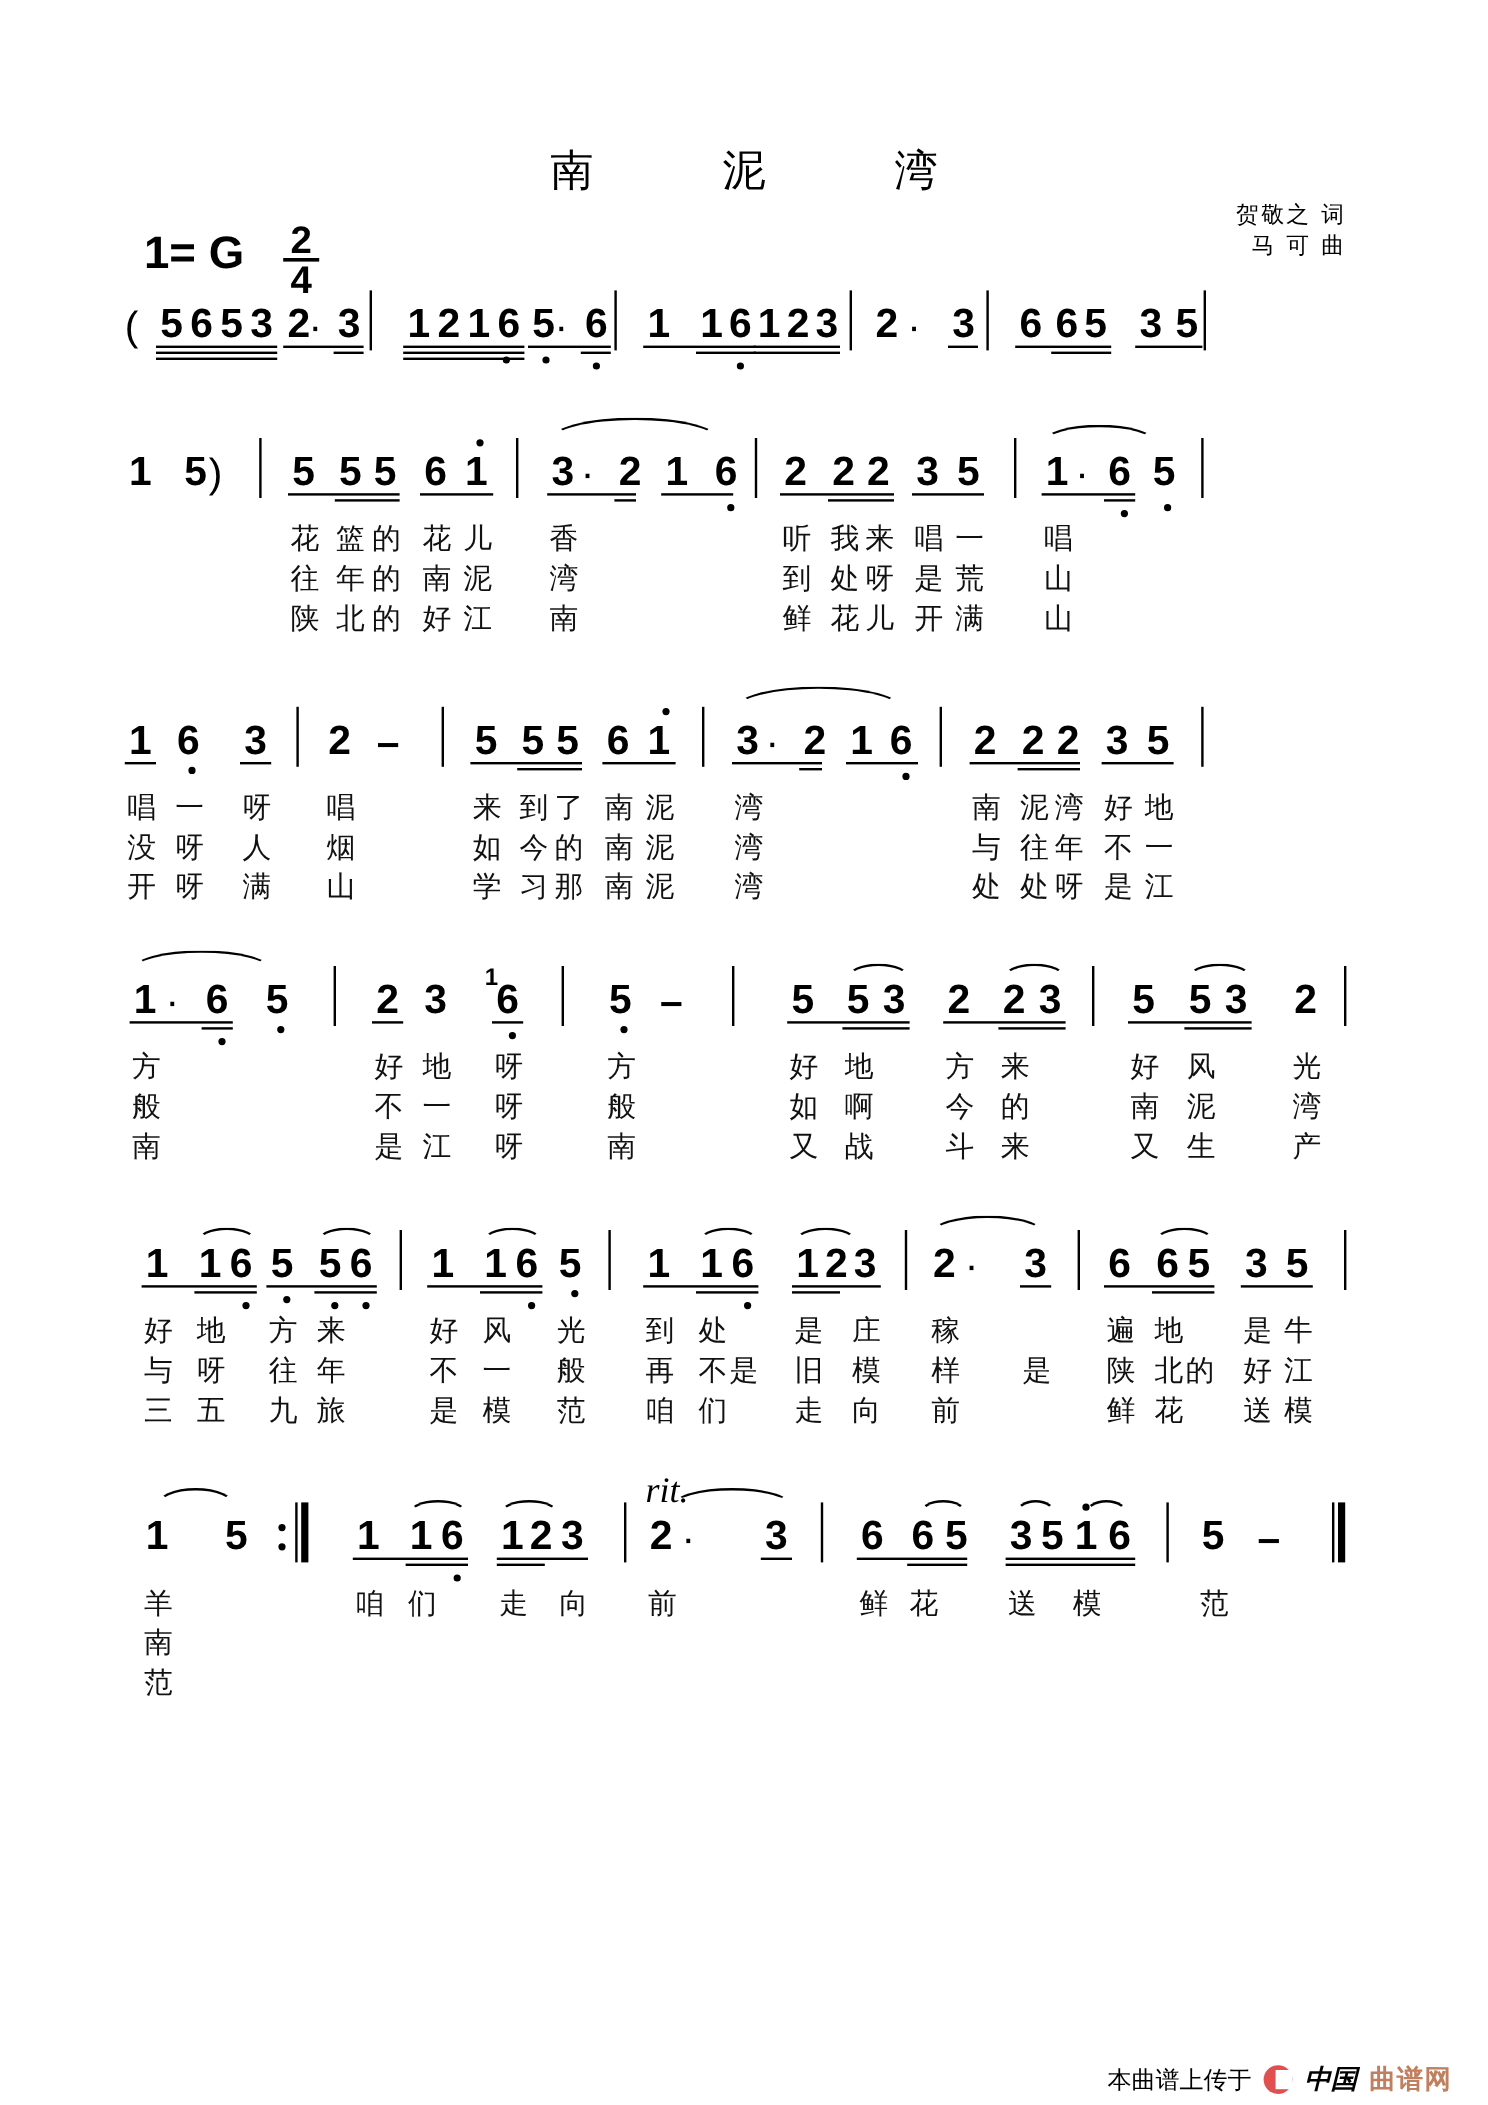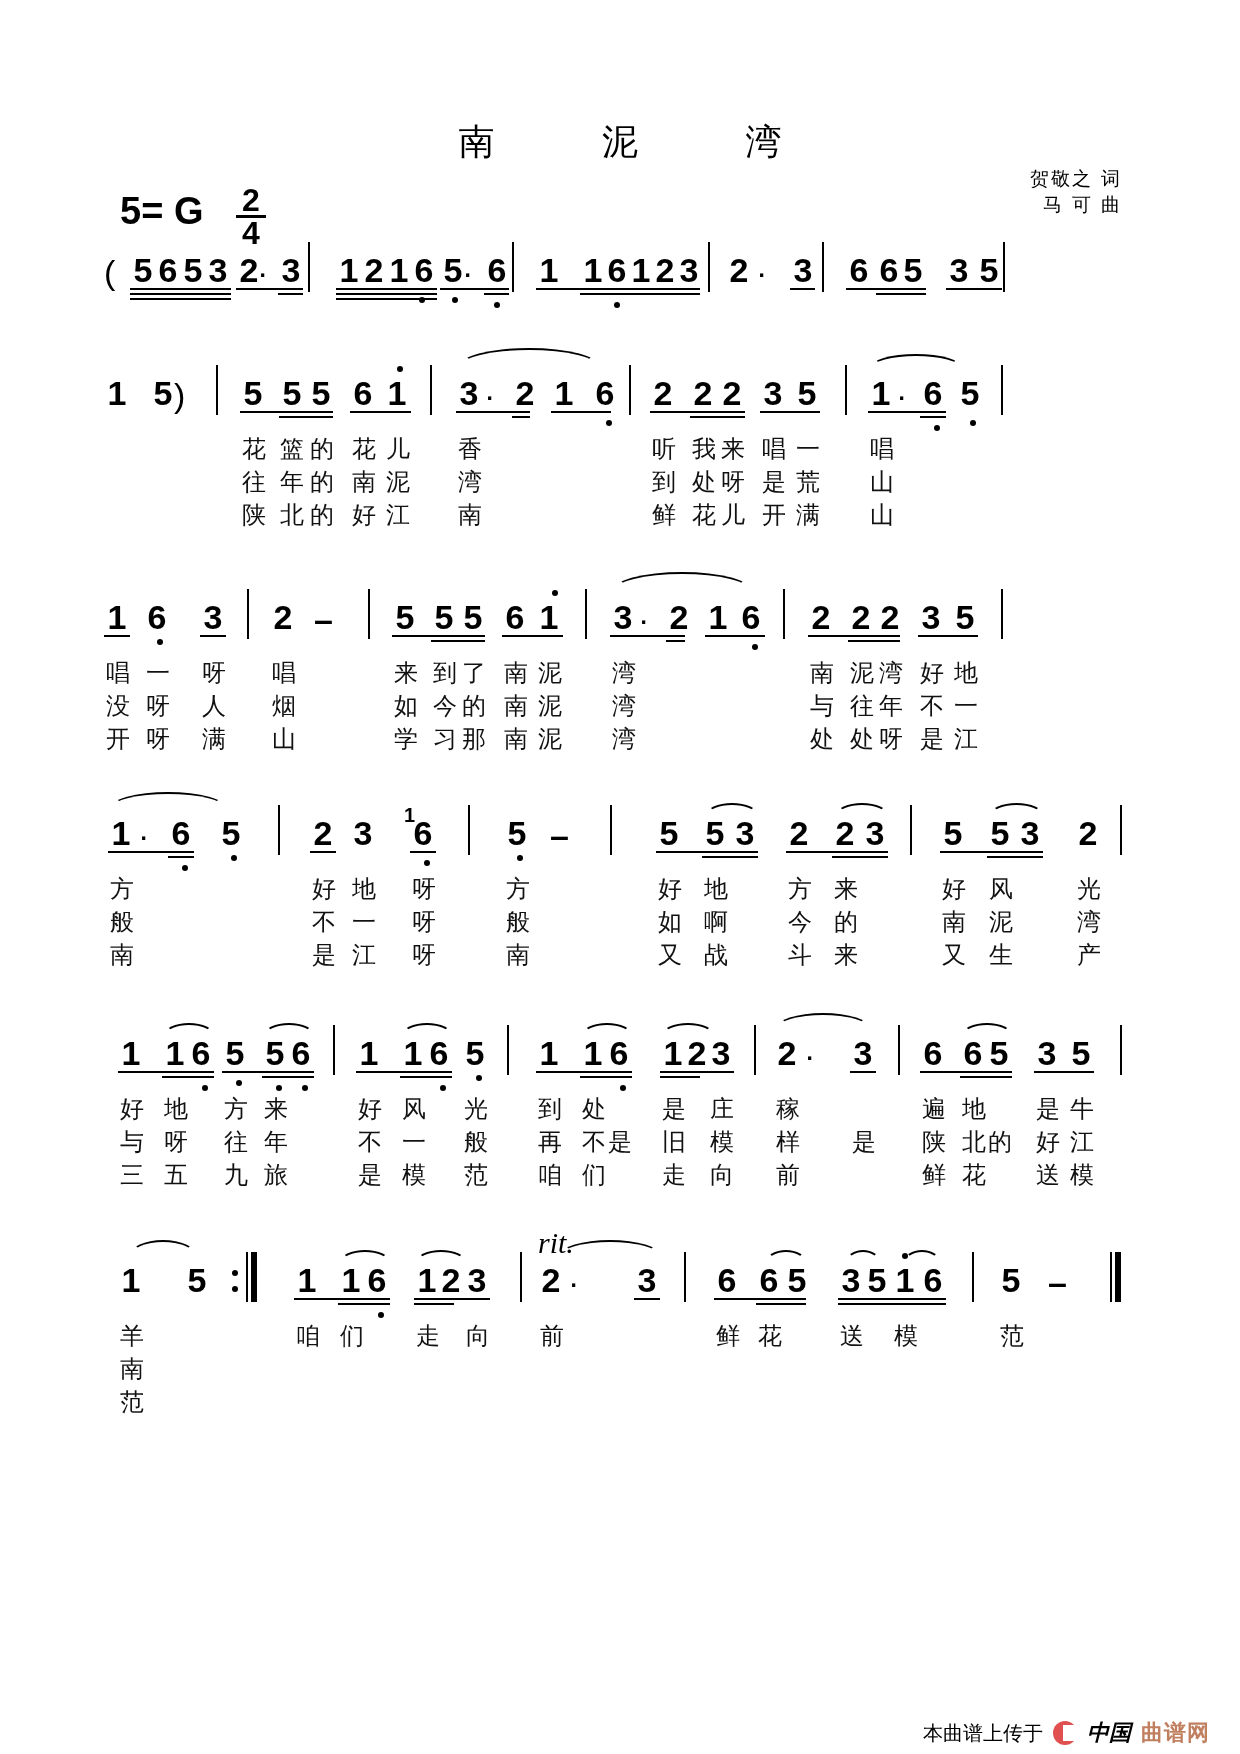--- a/index.html
+++ b/index.html
@@ -31,21 +31,21 @@
   .footer { right: 30px; top: 1718px; font-size: 20px; display: flex; align-items: center; gap: 10px; }
   .logo-c { width: 24px; height: 24px; border-radius: 50%; background: #e05050; display: inline-block; position: relative; }
   .logo-c::after { content: ""; position: absolute; left: 10px; top: 4px; width: 14px; height: 16px; background: #fff; }
   .site-a { font-weight: bold; font-style: italic; font-size: 22px; color: #000; }
   .site-b { font-weight: bold; font-size: 22px; color: #c08060; letter-spacing: 1px; }
 </style>
 </head>
 <body>
 
 <div class="abs title">南 泥 湾</div>
-<div class="abs key">5= G</div>
+<div class="abs key">1= G</div>
 <div class="abs timesig">
   <div>2</div>
   <div class="bar"></div>
   <div>4</div>
 </div>
 <div class="abs credit" style="top:166px">贺敬之 词</div>
 <div class="abs credit" style="top:192px">马  可  曲</div>
 
 <div id="score">
     <div class="abs paren" style="left: 104px; top: 253px;">(</div>

